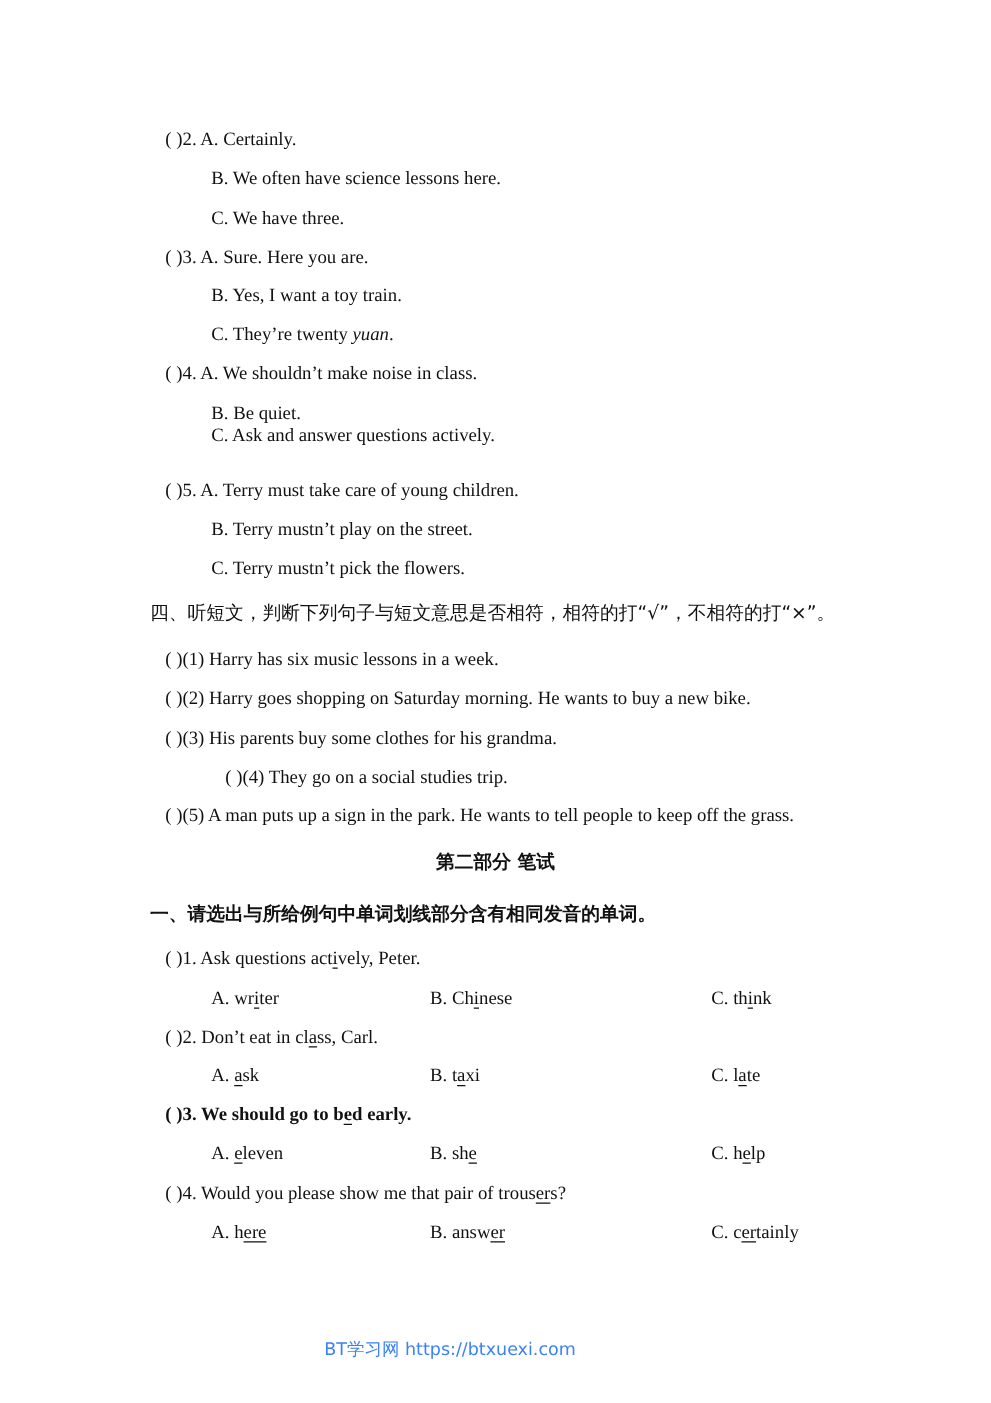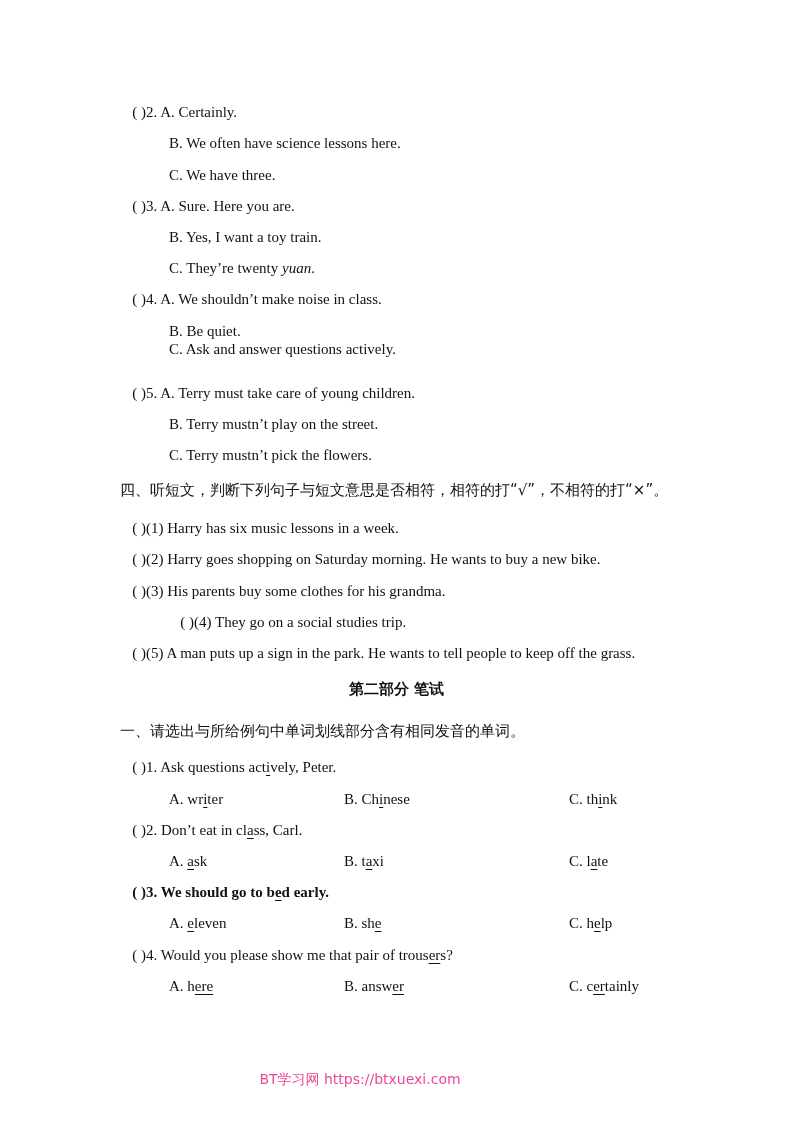--- a/index.html
+++ b/index.html
@@ -45,21 +45,21 @@
     u { text-decoration: underline; text-underline-offset: 3px; }
     i { font-style: italic; }
     .footer {
       position: absolute;
       left: 0;
       width: 720px;
       top: 1071px;
       text-align: center;
       font-family: "DejaVu Sans", "Liberation Sans", sans-serif;
       font-size: 14px;
-      color: #ec4899;
+      color: #3b82f6;
     }
   </style>
 </head>
 <body>
 
 <div>
   <div class="line q" style="top:103px;">
     <span class="paren">(    )</span><span>2.</span> <span>A. Certainly.</span>
   </div>
   <div class="line opt" style="top:134px;">B. We often have science lessons here.</div>
@@ -107,21 +107,21 @@
   <div class="line q" style="top:613px;margin-left:48px;">
     <span class="paren">(    )</span><span>(4) They go on a social studies trip.</span>
   </div>
   <div class="line q" style="top:644px;">
     <span class="paren">(    )</span><span>(5) A man puts up a sign in the park. He wants to tell people to keep off the grass.</span>
   </div>
 </div>
 
 <div class="section-title" style="top:680px;">第二部分  笔试</div>
 
-<div class="line q cn" style="top:722px;">一、请选出与所给例句中单词划线部分含有相同发音的单词。</div>
+<div class="line q cn" style="top:722px;font-weight:bold;">一、请选出与所给例句中单词划线部分含有相同发音的单词。</div>
 
 <div>
   <div class="line q" style="top:758px;">
     <span class="paren">(    )</span><span>1.</span> <span>Ask questions act</span><u>i</u><span>vely, Peter.</span>
   </div>
   <div class="col colA" style="top:790px;"><span>A. </span><span>wr</span><u>i</u><span>ter</span></div>
   <div class="col colB" style="top:790px;"><span>B. </span><span>Ch</span><u>i</u><span>nese</span></div>
   <div class="col colC" style="top:790px;"><span>C. </span><span>th</span><u>i</u><span>nk</span></div>
 </div>
 

